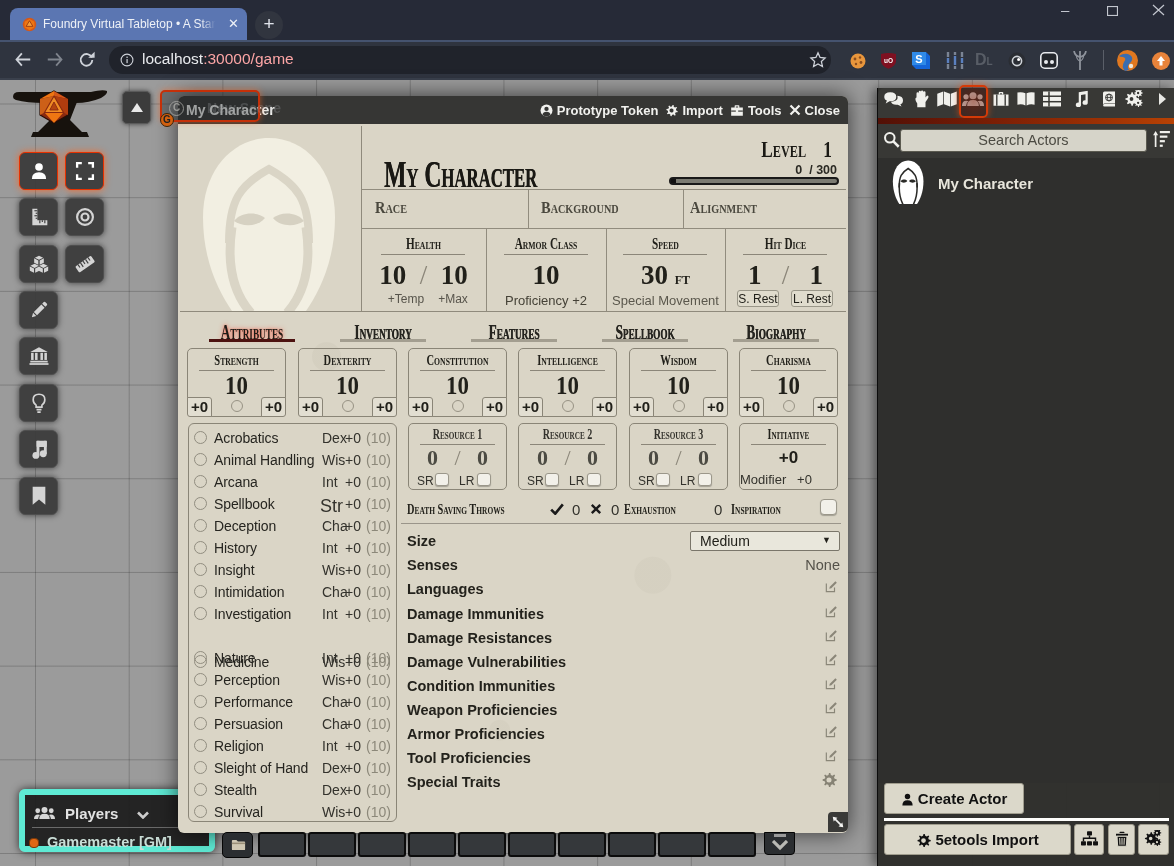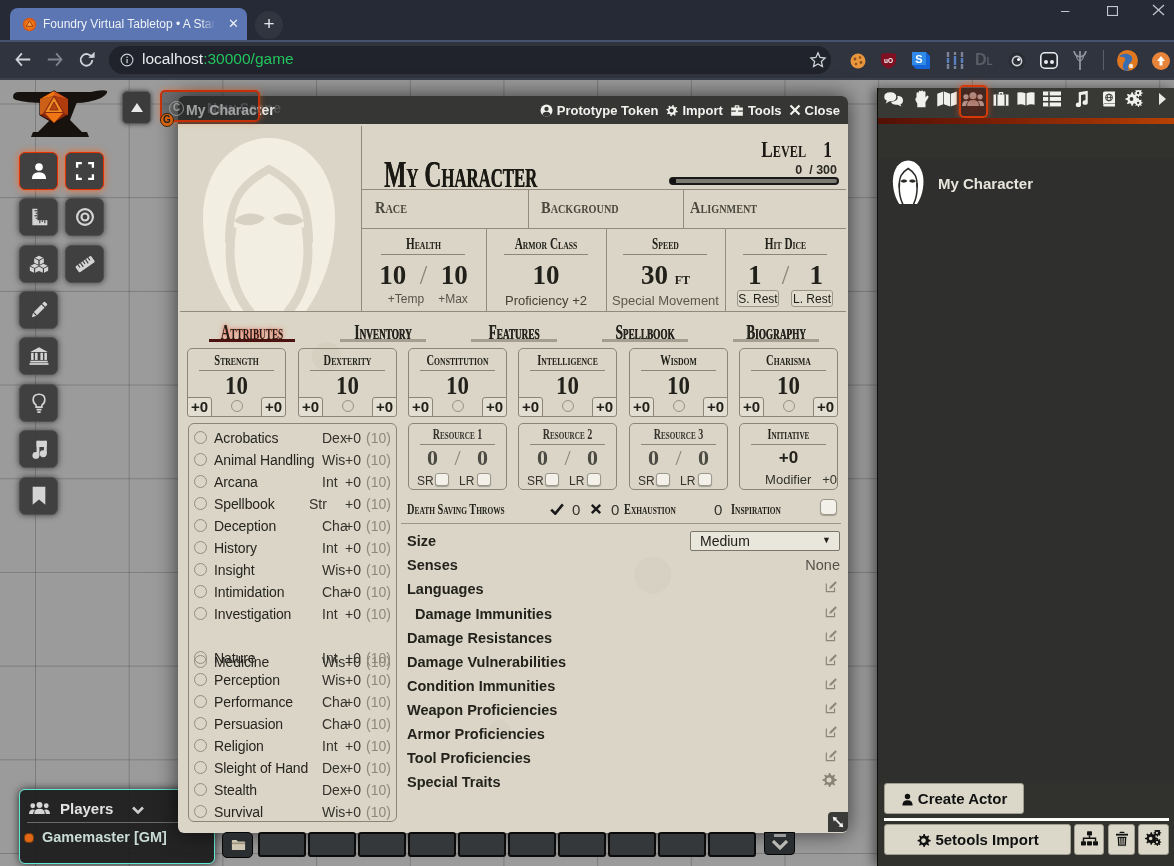--- a/index.html
+++ b/index.html
@@ -18,21 +18,21 @@
 #pill{position:absolute;left:109px;top:46px;width:722px;height:28px;background:#20232b;border-radius:14px;}
 
 #grid{position:absolute;left:0;top:80px;width:1174px;height:786px;
  background-image:linear-gradient(rgba(20,20,20,.22) 1px,transparent 1px),linear-gradient(90deg,rgba(20,20,20,.22) 1px,transparent 1px);
  background-size:93.7px 93.7px;background-position:35px 23.5px;}
 
 .ctl{position:absolute;width:39px;height:38px;background:rgba(56,56,56,.92);border:1px solid #4f4f4f;border-radius:6px;box-shadow:0 0 6px rgba(0,0,0,.6);box-sizing:border-box;}
 .ctl svg{position:absolute;left:50%;top:50%;transform:translate(-50%,-50%);}
 .ctl.on{border:1.5px solid #e83100;box-shadow:0 0 7px rgba(255,100,30,.9);}
 
-#players{position:absolute;left:19px;top:789px;width:196px;height:75px;background:rgba(26,26,26,.92);border:1px solid #5eead4;border-radius:6px;box-shadow:0 0 8px rgba(0,0,0,.7);color:#d6d6d6;box-sizing:border-box;padding-left:40px;}
+#players{position:absolute;left:19px;top:789px;width:196px;height:63px;background:rgba(26,26,26,.92);border:6px solid #5eead4;border-radius:6px;box-shadow:0 0 8px rgba(0,0,0,.7);color:#d6d6d6;box-sizing:border-box;padding-left:40px;}
 
 .hslot{position:absolute;top:832px;height:25px;background:#35383b;border:2px solid #0b0b0b;box-sizing:border-box;}
 
 #sidebar{position:absolute;left:877px;top:88px;width:297px;height:778px;background:rgba(45,45,42,.96);border-left:1px solid #0c0c0c;box-shadow:-4px 0 10px rgba(0,0,0,.45);}
 #sbtabs{position:absolute;left:0;top:0;width:297px;height:30px;background:#383835;border-radius:6px 0 0 0;}
 #sbred{position:absolute;left:0;top:30px;width:297px;height:6px;background:linear-gradient(90deg,#521006,#7c1f05 40%,#9c3104 75%,#b84204);}
 #sbsearch{position:absolute;left:0;top:36px;width:297px;height:34px;background:#383835;}
 .sbbtn{position:absolute;background:#dbd8ca;border:1px solid #a09d8e;border-radius:3px;box-sizing:border-box;color:#111;font-weight:bold;font-size:15px;text-align:center;}
 
 #win{position:absolute;left:178px;top:96px;width:670px;height:737px;background:#dad5c6;border-radius:6px;box-shadow:0 0 22px rgba(0,0,0,.65);}
@@ -78,21 +78,21 @@
   <svg class="abs" style="left:78px;top:51px" width="17" height="18" viewBox="0 0 24 24">
       <path d="M19.5,8.5 A8.2,8.2 0 1 0 20.2,12" stroke="#ced2d9" stroke-width="2.6" fill="none"></path>
       <polygon points="14.5,8.8 23.5,8.8 23.5,0.5" fill="#ced2d9"></polygon>
     </svg>
   <div id="pill">
     <svg class="abs" style="left:11px;top:7px" width="14" height="14" viewBox="0 0 18 18">
         <circle cx="9" cy="9" r="7.6" fill="none" stroke="#ced2d9" stroke-width="1.4"></circle>
         <rect x="8.3" y="7.8" width="1.6" height="5.2" fill="#ced2d9"></rect>
         <rect x="8.3" y="4.6" width="1.6" height="1.8" fill="#ced2d9"></rect>
       </svg>
-    <div class="abs" style="left:33px;top:4px;font-size:15.5px;color:#e9ebee;">localhost<span style="color:#22c55e">:30000/game</span></div>
+    <div class="abs" style="left:33px;top:4px;font-size:15.5px;color:#e9ebee;">localhost<span style="color:#fca5a5">:30000/game</span></div>
     <svg class="abs" style="left:700px;top:5px" width="18" height="18" viewBox="0 0 24 24">
         <path d="M12,2.5 L14.8,8.6 21.5,9.4 16.5,14 17.9,20.6 12,17.2 6.1,20.6 7.5,14 2.5,9.4 9.2,8.6 Z" fill="none" stroke="#ced2d9" stroke-width="1.7"></path>
       </svg>
   </div>
 
   <svg class="abs" style="left:850px;top:53px" width="16" height="16">
       <circle cx="8" cy="8" r="7.5" fill="#e8963c"></circle>
       <circle cx="5" cy="6" r="1.4" fill="#8a4d1e"></circle>
       <circle cx="10" cy="4.5" r="1.2" fill="#8a4d1e"></circle>
       <circle cx="11" cy="9.5" r="1.4" fill="#8a4d1e"></circle>
@@ -432,21 +432,21 @@
   <div class="abs" style="left:13px;top:347px;width:199px;height:22px;">
           <div style="position:absolute;left:1px;top:4px;width:13px;height:13px;border:1.5px solid #918d80;border-radius:50%;box-sizing:border-box;"></div>
           <div style="position:absolute;left:21px;top:3px;font-size:14px;color:#262520;letter-spacing:-0.1px;">Arcana</div>
           <div style="position:absolute;left:129px;top:3px;width:30px;font-size:14px;color:#33322c;">Int</div>
           <div style="position:absolute;left:152px;top:3px;font-size:14px;color:#33322c;">+0</div>
           <div style="position:absolute;left:173px;top:3px;font-size:14px;color:#8c887a;">(10)</div>
         </div>
   <div class="abs" style="left:13px;top:369px;width:199px;height:22px;">
           <div style="position:absolute;left:1px;top:4px;width:13px;height:13px;border:1.5px solid #918d80;border-radius:50%;box-sizing:border-box;"></div>
           <div style="position:absolute;left:21px;top:3px;font-size:14px;color:#262520;letter-spacing:-0.1px;">Spellbook</div>
-          <div style="position:absolute;left:116px;top:3px;width:30px;font-size:14px;color:#33322c;">Str</div>
+          <div style="position:absolute;left:127px;top:3px;width:30px;font-size:18px;color:#33322c;">Str</div>
           <div style="position:absolute;left:152px;top:3px;font-size:14px;color:#33322c;">+0</div>
           <div style="position:absolute;left:173px;top:3px;font-size:14px;color:#8c887a;">(10)</div>
         </div>
   <div class="abs" style="left:13px;top:391px;width:199px;height:22px;">
           <div style="position:absolute;left:1px;top:4px;width:13px;height:13px;border:1.5px solid #918d80;border-radius:50%;box-sizing:border-box;"></div>
           <div style="position:absolute;left:21px;top:3px;font-size:14px;color:#262520;letter-spacing:-0.1px;">Deception</div>
           <div style="position:absolute;left:129px;top:3px;width:30px;font-size:14px;color:#33322c;">Cha</div>
           <div style="position:absolute;left:152px;top:3px;font-size:14px;color:#33322c;">+0</div>
           <div style="position:absolute;left:173px;top:3px;font-size:14px;color:#8c887a;">(10)</div>
         </div>
@@ -565,21 +565,21 @@
           <div class="abs" style="left:0;top:21px;width:97px;text-align:center;font-family:'Liberation Serif',serif;font-weight:bold;font-size:22px;color:#4c4b43;">0&nbsp;&nbsp;&nbsp;<span style="font-weight:normal;color:#8a8578;">/</span>&nbsp;&nbsp;&nbsp;0</div>
           <div class="abs" style="left:8px;top:50px;font-size:12px;color:#33322c;">SR</div>
           <div class="chk" style="left:26px;top:49px;"></div>
           <div class="abs" style="left:50px;top:50px;font-size:12px;color:#33322c;">LR</div>
           <div class="chk" style="left:68px;top:49px;"></div>
         </div>
   <div class="box" style="left:559px;top:299px;width:99px;height:67px;">
           <div class="abs sc" style="left:0;top:3px;width:97px;text-align:center;font-size:14px;color:#21201a;transform:scaleX(0.72);">Initiative</div>
           <div class="abs" style="left:11px;top:20px;width:75px;height:1px;background:#8b8679;"></div>
           <div class="abs" style="left:0;top:24px;width:97px;text-align:center;font-weight:bold;font-size:17px;color:#21201a;">+0</div>
-          <div class="abs" style="left:0;top:48px;width:97px;text-align:right;font-size:13px;color:#33322c;">Modifier&nbsp;&nbsp; +0</div>
+          <div class="abs" style="left:0;top:48px;width:97px;text-align:left;font-size:13px;color:#33322c;">Modifier&nbsp;&nbsp; +0</div>
         </div>
   <div class="abs sc" style="left:227px;top:378px;font-size:14px;color:#21201a;transform:scaleX(0.74);transform-origin:0 50%;">Death Saving Throws</div>
   <svg class="abs" style="left:370px;top:379px" width="14" height="12" viewBox="0 0 24 20">
           <path d="M2,11 L9,18 L22,2" stroke="#1a1a1a" stroke-width="4.5" fill="none"></path>
         </svg>
   <div class="abs" style="left:392px;top:377px;font-size:15px;color:#33322c;">0</div>
   <svg class="abs" style="left:410px;top:379px" width="12" height="12" viewBox="0 0 20 20">
           <path d="M3,3 L17,17 M17,3 L3,17" stroke="#1a1a1a" stroke-width="4"></path>
         </svg>
   <div class="abs" style="left:431px;top:377px;font-size:15px;color:#33322c;">0</div>
@@ -593,21 +593,21 @@
           <div style="position:absolute;left:9px;top:1px;font-size:14px;color:#21201a;">Medium</div>
           <div style="position:absolute;right:8px;top:3px;font-size:9px;color:#21201a;">▼</div>
         </div>
   <div class="abs" style="left:227px;top:433px;font-weight:bold;font-size:14.5px;color:#23221c;">Senses</div>
   <div class="abs" style="left:560px;top:433px;width:100px;text-align:right;font-size:14.5px;color:#55524a;">None</div>
   <div class="abs" style="left:227px;top:457px;font-weight:bold;font-size:14.5px;color:#23221c;">Languages</div>
   <div class="abs" style="left:644px;top:456px;"><svg width="14" height="14" viewBox="0 0 24 24" fill="none" stroke="#8a8678" stroke-width="2">
             <path d="M4,6 L4,20 L18,20 L18,13"></path>
             <path d="M9,15 L10,11.5 L19.5,2 L22,4.5 L12.5,14 Z" fill="#8a8678" stroke="none"></path>
           </svg></div>
-  <div class="abs" style="left:235px;top:482px;font-weight:bold;font-size:14.5px;color:#23221c;">Damage Immunities</div>
+  <div class="abs" style="left:227px;top:482px;font-weight:bold;font-size:14.5px;color:#23221c;">Damage Immunities</div>
   <div class="abs" style="left:644px;top:481px;"><svg width="14" height="14" viewBox="0 0 24 24" fill="none" stroke="#8a8678" stroke-width="2">
             <path d="M4,6 L4,20 L18,20 L18,13"></path>
             <path d="M9,15 L10,11.5 L19.5,2 L22,4.5 L12.5,14 Z" fill="#8a8678" stroke="none"></path>
           </svg></div>
   <div class="abs" style="left:227px;top:506px;font-weight:bold;font-size:14.5px;color:#23221c;">Damage Resistances</div>
   <div class="abs" style="left:644px;top:505px;"><svg width="14" height="14" viewBox="0 0 24 24" fill="none" stroke="#8a8678" stroke-width="2">
             <path d="M4,6 L4,20 L18,20 L18,13"></path>
             <path d="M9,15 L10,11.5 L19.5,2 L22,4.5 L12.5,14 Z" fill="#8a8678" stroke="none"></path>
           </svg></div>
   <div class="abs" style="left:227px;top:530px;font-weight:bold;font-size:14.5px;color:#23221c;">Damage Vulnerabilities</div>
@@ -704,20 +704,35 @@
   <div class="abs" style="left:257px;top:13px;transform:translate(-50%,-50%);"><svg width="21" height="18" viewBox="0 0 30 24">
           <g fill="#f0f0ec">
             <path d="M12,2.5 L13.8,2.5 L14.5,5.2 L16.6,6.1 L19,4.6 L20.3,5.9 L18.8,8.3 L19.7,10.4 L22.4,11.1 L22.4,12.9 L19.7,13.6 L18.8,15.7 L20.3,18.1 L19,19.4 L16.6,17.9 L14.5,18.8 L13.8,21.5 L12,21.5 L11.3,18.8 L9.2,17.9 L6.8,19.4 L5.5,18.1 L7,15.7 L6.1,13.6 L3.4,12.9 L3.4,11.1 L6.1,10.4 L7,8.3 L5.5,5.9 L6.8,4.6 L9.2,6.1 L11.3,5.2 Z M12,9.3 A2.7,2.7 0 1 0 12,14.7 A2.7,2.7 0 1 0 12,9.3 Z" fill-rule="evenodd" transform="translate(-2,0) scale(1.0)"></path>
             <path d="M12,2.5 L13.8,2.5 L14.5,5.2 L16.6,6.1 L19,4.6 L20.3,5.9 L18.8,8.3 L19.7,10.4 L22.4,11.1 L22.4,12.9 L19.7,13.6 L18.8,15.7 L20.3,18.1 L19,19.4 L16.6,17.9 L14.5,18.8 L13.8,21.5 L12,21.5 L11.3,18.8 L9.2,17.9 L6.8,19.4 L5.5,18.1 L7,15.7 L6.1,13.6 L3.4,12.9 L3.4,11.1 L6.1,10.4 L7,8.3 L5.5,5.9 L6.8,4.6 L9.2,6.1 L11.3,5.2 Z M12,9.3 A2.7,2.7 0 1 0 12,14.7 A2.7,2.7 0 1 0 12,9.3 Z" fill-rule="evenodd" transform="translate(12,-4) scale(0.62)"></path>
             <path d="M12,2.5 L13.8,2.5 L14.5,5.2 L16.6,6.1 L19,4.6 L20.3,5.9 L18.8,8.3 L19.7,10.4 L22.4,11.1 L22.4,12.9 L19.7,13.6 L18.8,15.7 L20.3,18.1 L19,19.4 L16.6,17.9 L14.5,18.8 L13.8,21.5 L12,21.5 L11.3,18.8 L9.2,17.9 L6.8,19.4 L5.5,18.1 L7,15.7 L6.1,13.6 L3.4,12.9 L3.4,11.1 L6.1,10.4 L7,8.3 L5.5,5.9 L6.8,4.6 L9.2,6.1 L11.3,5.2 Z M12,9.3 A2.7,2.7 0 1 0 12,14.7 A2.7,2.7 0 1 0 12,9.3 Z" fill-rule="evenodd" transform="translate(12,10) scale(0.62)"></path>
           </g>
         </svg></div>
   <div class="abs" style="left:81px;top:-3px;width:29px;height:33px;border:2px solid #d43a08;border-radius:5px;background:radial-gradient(rgba(120,20,0,.55),rgba(60,8,0,.3));box-shadow:0 0 7px rgba(255,80,10,.6);box-sizing:border-box;"></div>
   <div class="abs" style="left:281px;top:5px;width:0;height:0;border-left:7px solid #e8e8e4;border-top:6px solid transparent;border-bottom:6px solid transparent;"></div>
   <div id="sbred"></div>
+  <div id="sbsearch">
+  <svg class="abs" style="left:5px;top:7px" width="17" height="17" viewBox="0 0 20 20">
+          <circle cx="8" cy="8" r="5.6" fill="none" stroke="#f0f0ec" stroke-width="2.4"></circle>
+          <line x1="12.5" y1="12.5" x2="18.5" y2="18.5" stroke="#f0f0ec" stroke-width="3"></line>
+        </svg>
+  <div class="abs" style="left:22px;top:5px;width:247px;height:23px;background:#d6d4c9;border:1px solid #5b5a50;border-radius:3px;box-sizing:border-box;text-align:center;font-size:14.5px;color:#4b4a42;line-height:21px;">Search Actors</div>
+  <svg class="abs" style="left:275px;top:7px" width="17" height="16" viewBox="0 0 20 19" fill="#f0f0ec">
+          <rect x="8" y="0" width="12" height="2.6"></rect>
+          <rect x="8" y="5.4" width="9" height="2.6"></rect>
+          <rect x="8" y="10.8" width="6" height="2.6"></rect>
+          <rect x="8" y="16.2" width="3.5" height="2.6"></rect>
+          <polygon points="3,0 6,5 0,5"></polygon>
+          <rect x="2" y="4" width="2" height="15"></rect>
+        </svg>
+  </div>
   <div class="abs" style="left:0;top:70px;width:297px;height:625px;background:rgba(48,48,45,.97);"></div>
   <svg class="abs" style="left:11px;top:71px" width="39" height="45" viewBox="0 0 181 186" preserveAspectRatio="none">
         <path d="M89,6 C130,6 160,42 160,92 C160,136 144,168 130,186 L48,186 C34,168 18,136 18,92 C18,42 48,6 89,6 Z" fill="#ffffff"></path>
         <path d="M47,118 C47,72 58,56 89,39 C120,56 131,72 131,118" fill="none" stroke="#2b2b28" stroke-width="7"></path>
         <path d="M49,100 C44,140 52,166 66,190" fill="none" stroke="#2b2b28" stroke-width="7"></path>
         <path d="M129,100 C134,140 126,166 112,190" fill="none" stroke="#2b2b28" stroke-width="7"></path>
         <path d="M53,92 C61,83 77,83 85,91 C77,100 61,100 53,92 Z" fill="#2b2b28"></path>
         <path d="M125,92 C117,83 101,83 93,91 C101,100 117,100 125,92 Z" fill="#2b2b28"></path>
       </svg>
   <div class="abs" style="left:60px;top:87px;font-size:15px;font-weight:bold;color:#e8e6dc;">My Character</div>

